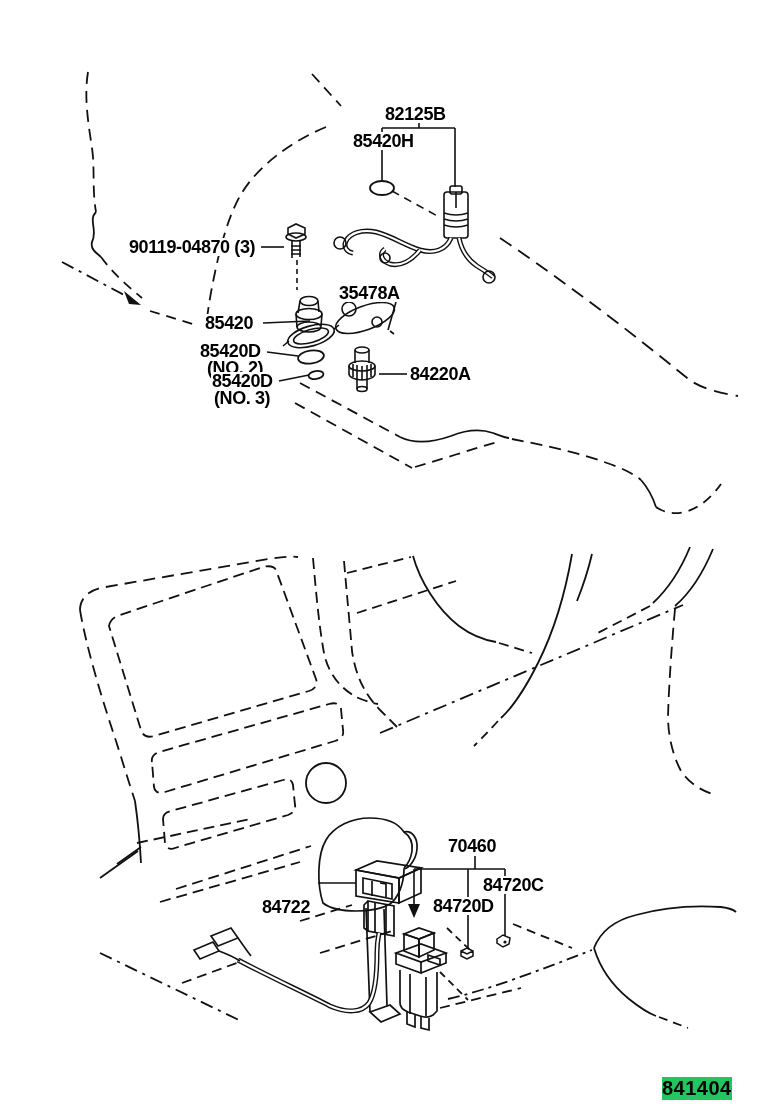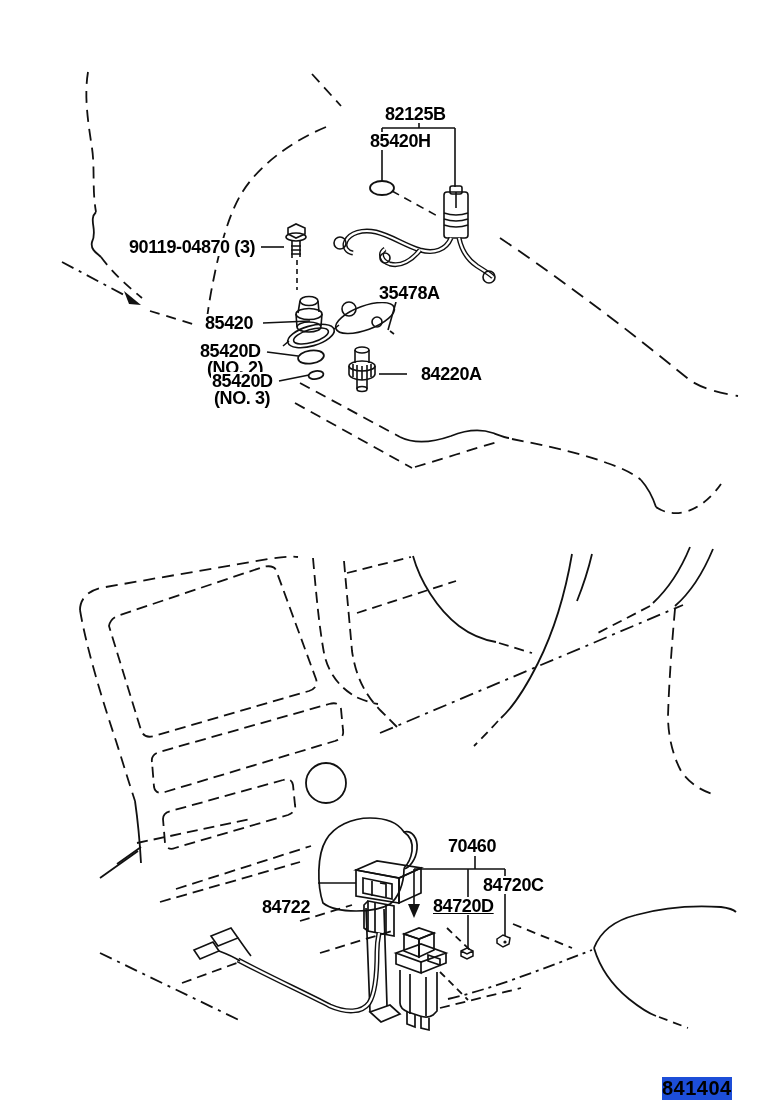--- a/index.html
+++ b/index.html
@@ -2,21 +2,21 @@
 <html><head>
 <meta charset="utf-8">
 <style>
   html,body{margin:0;padding:0;background:#fff;}
   .stage{position:relative;width:760px;height:1112px;background:#fff;overflow:hidden;
          font-family:"Liberation Sans",sans-serif;}
   .stage svg{position:absolute;left:0;top:0;z-index:1;}
   .lbl{position:absolute;z-index:2;background:#fff;color:#000;font-weight:bold;
        font-size:18px;line-height:1;letter-spacing:-0.4px;white-space:nowrap;padding:0 1px;}
   .fig{position:absolute;z-index:2;color:#000;font-weight:bold;font-size:20px;
-       letter-spacing:0.5px;background:#1d4ed8;}
+       letter-spacing:0.5px;background:#22c55e;}
   
 </style>
 </head>
 <body>
 
 <div class="stage">
 
   <svg width="760" height="1112" viewBox="0 0 760 1112" fill="none" stroke="#111" stroke-width="1.8">
 
     <g>
@@ -205,28 +205,28 @@
     </g>
 
     <g stroke-width="1.6">
       <path d="M475,856 L475,869 M414,869 L505,869 M414,869 L414,904 M468,869 L468,949 M505,869 L505,936"></path>
       <path d="M318,883 L356,883"></path>
       <polygon points="414,918 408,904 420,904" fill="#111" stroke="none"></polygon>
     </g>
   </svg>
 
   <div class="lbl" style="left:384px;top:105px;">82125B</div>
-  <div class="lbl" style="left:369px;top:132px;">85420H</div>
+  <div class="lbl" style="left:352px;top:132px;">85420H</div>
   <div class="lbl" style="left:128px;top:238px;">90119-04870 (3)</div>
   <div class="lbl" style="left:204px;top:314px;">85420</div>
-  <div class="lbl" style="left:378px;top:284px;">35478A</div>
+  <div class="lbl" style="left:338px;top:284px;">35478A</div>
   <div class="lbl" style="left:199px;top:342px;">85420D</div>
   <div class="lbl" style="left:206px;top:359px;">(NO. 2)</div>
   <div class="lbl" style="left:211px;top:372px;">85420D</div>
   <div class="lbl" style="left:213px;top:389px;">(NO. 3)</div>
-  <div class="lbl" style="left:409px;top:365px;margin-left:11px;">84220A</div>
+  <div class="lbl" style="left:409px;top:365px;">84220A</div>
   <div class="lbl" style="left:447px;top:837px;">70460</div>
   <div class="lbl" style="left:261px;top:874px;margin-top:24px;">84722</div>
   <div class="lbl" style="left:482px;top:876px;">84720C</div>
-  <div class="lbl" style="left:432px;top:897px;text-decoration:underline;">84720D</div>
+  <div class="lbl" style="left:432px;top:897px;">84720D</div>
 
   <div class="fig" style="left:662px;top:1077px;">841404</div>
 </div>
 
 </body></html>

